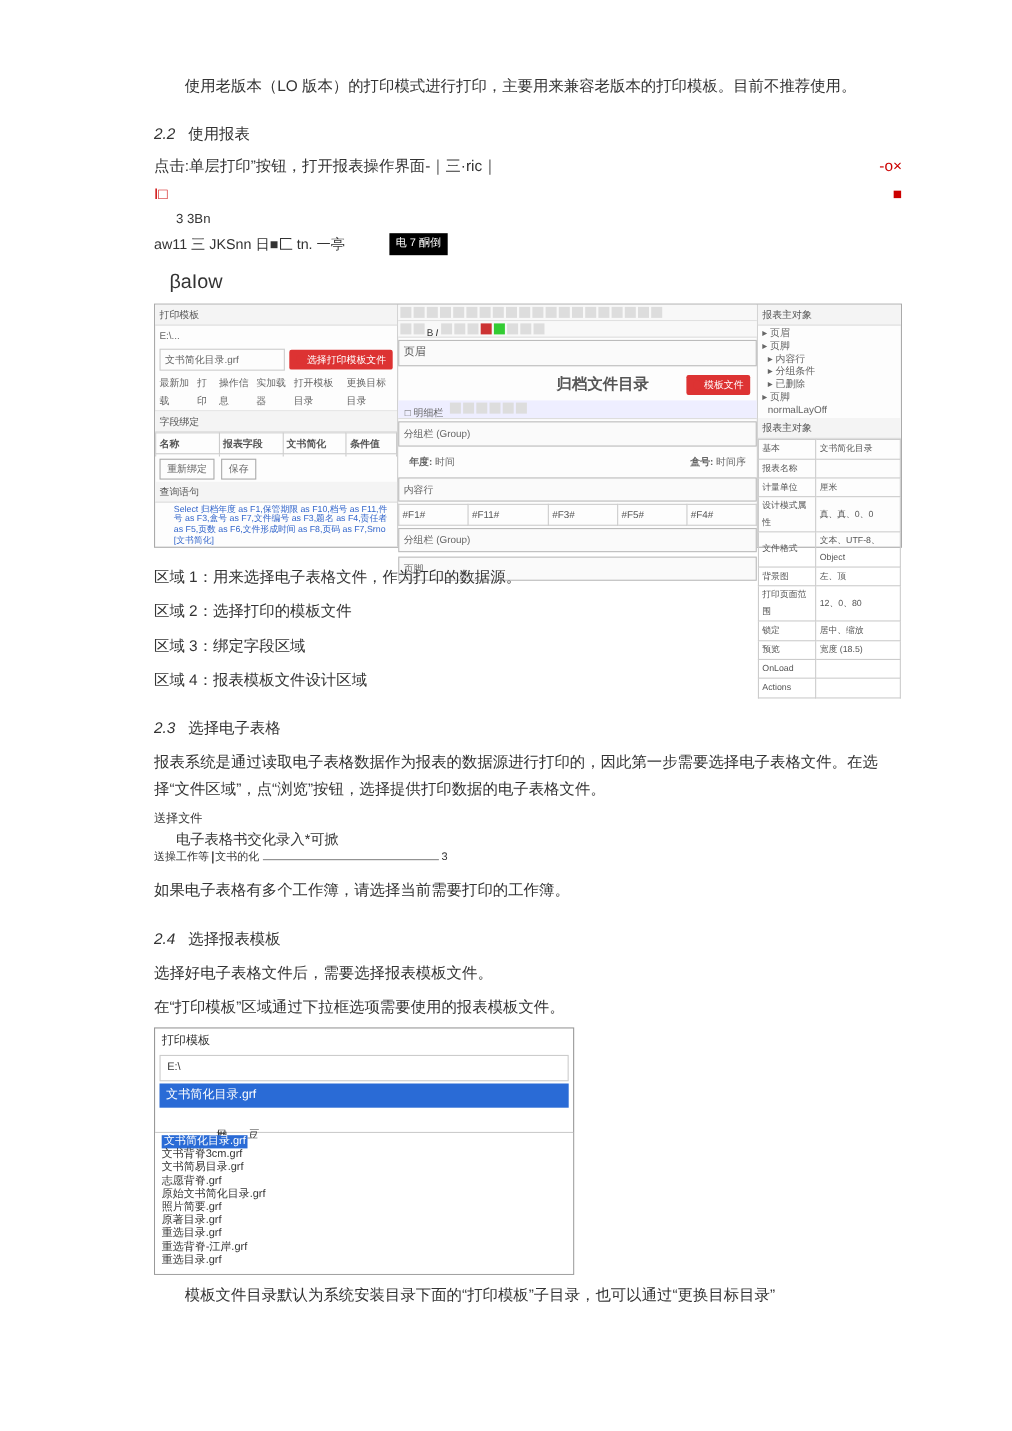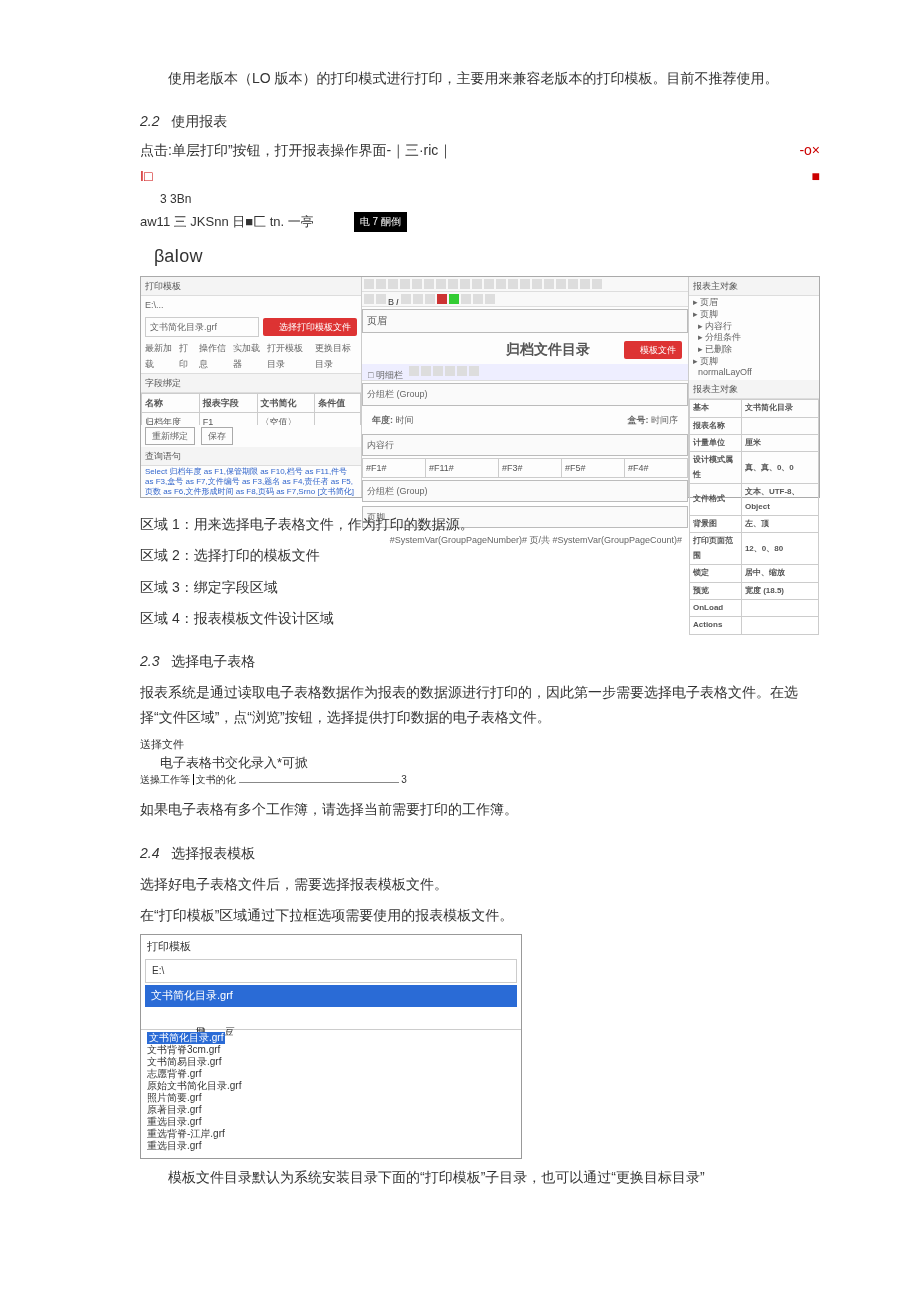--- a/index.html
+++ b/index.html
@@ -136,21 +136,21 @@
             </tr>
 
       </tbody>
         </table>
     </div>
     <div class="row mini-label" style="justify-content:flex-start;gap:6px;padding:2px 4px;">
       <span style="border:1px solid #aaa;padding:0 6px;">重新绑定</span>
       <span style="border:1px solid #aaa;padding:0 6px;">保存</span>
     </div>
     <div class="pane-header">查询语句</div>
-    <div class="mini-label" style="color:#36c;font-size:8px;line-height:1.2;">Select 归档年度 as F1,保管期限 as F10,档号 as F11,件号 as F3,盒号 as F7,文件编号 as F3,题名 as F4,责任者 as F5,页数 as F6,文件形成时间 as F8,页码 as F7,Srno [文书简化]</div>
+    <div class="mini-label" style="color:#36c;font-size:8px;line-height:1.2;margin-left:13px;">Select 归档年度 as F1,保管期限 as F10,档号 as F11,件号 as F3,盒号 as F7,文件编号 as F3,题名 as F4,责任者 as F5,页数 as F6,文件形成时间 as F8,页码 as F7,Srno [文书简化]</div>
   </div>
 
   <div class="mid-pane">
     <div class="toolbar">
       <span></span>
         <span></span>
         <span></span>
         <span></span>
         <span></span>
         <span></span>
@@ -212,36 +212,35 @@
         <td>#F1#</td>
         <td>#F11#</td>
         <td>#F3#</td>
         <td>#F5#</td>
         <td>#F4#</td>
       </tr>
     </tbody>
       </table>
     <div class="small-panel mini-label">分组栏 (Group)</div>
     <div class="small-panel mini-label">页脚</div>
-    <div class="mini-label" style="text-align:right;padding:2px 6px;">#SystemVar(GroupPageNumber)# 页/共 #SystemVar(GroupPageCount)#</div>
   </div>
 
   <div class="right-pane">
     <div class="pane-header">报表主对象</div>
     <div class="mini-label" style="line-height:1.3;flex:0 0 auto;">
       <div>▸ <span>页眉</span></div>
       <div>▸ <span>页脚</span></div>
       <div>&nbsp;&nbsp;▸ <span>内容行</span></div>
       <div>&nbsp;&nbsp;▸ <span>分组条件</span></div>
       <div>&nbsp;&nbsp;▸ <span>已删除</span></div>
       <div>▸ <span>页脚</span></div>
       <div>&nbsp;&nbsp;<span>normalLayOff</span></div>
     </div>
     <div class="pane-header">报表主对象</div>
-    <table class="tiny-table" style="font-size:8px;font-weight:bold;">
+    <table class="tiny-table" style="font-size:8px;">
       <tbody>
           <tr>
             <td>基本</td>
             <td>文书简化目录</td>
           </tr>
       <tr>
             <td>报表名称</td>
             <td></td>
           </tr>
       <tr>

